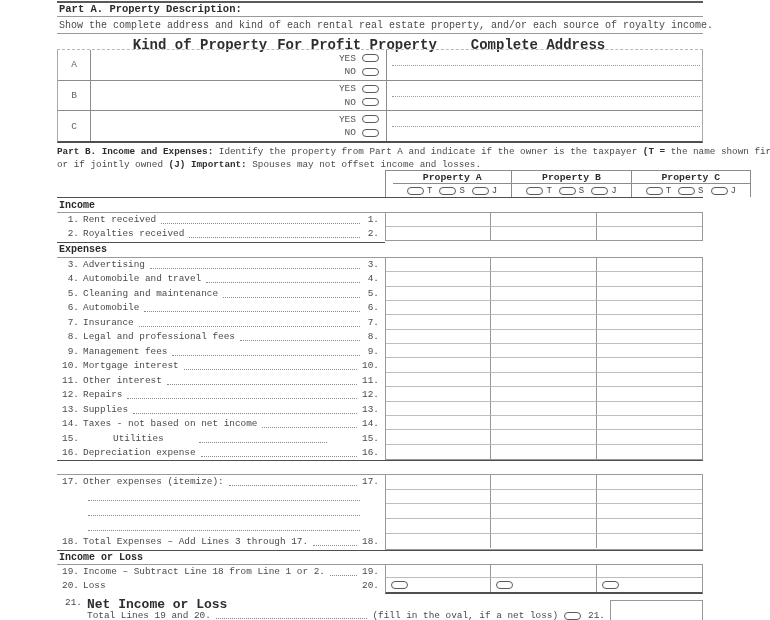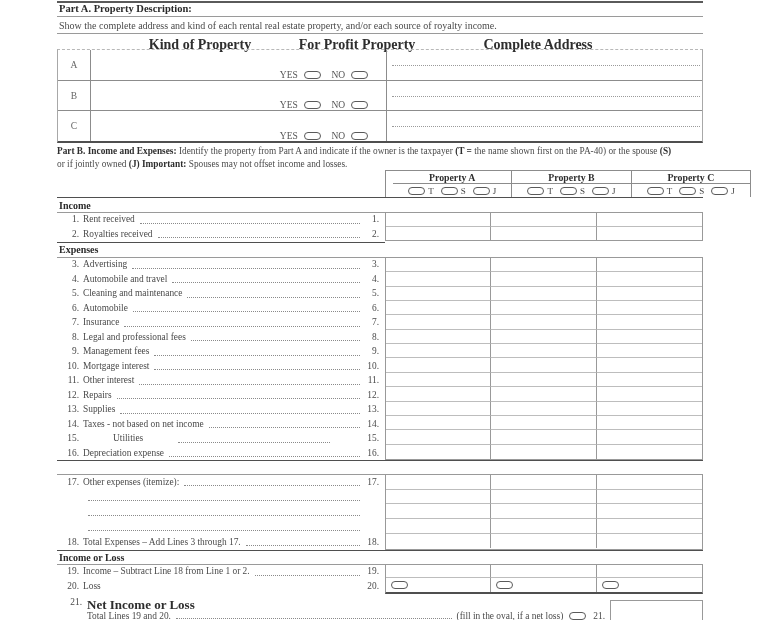--- a/index.html
+++ b/index.html
@@ -1,38 +1,38 @@
 <!DOCTYPE html>
 <html><head>
 <meta charset="utf-8">
 <style>
   html,body{margin:0;padding:0;background:#fff;}
   .page{position:relative;width:770px;height:620px;background:#fff;overflow:hidden;
-        font-family:Liberation Serif, serif;color:#4a4a4a;}
+        font-family:Liberation Mono, monospace;color:#4a4a4a;}
   .abs{position:absolute;}
   .b{font-weight:bold;color:#2e2e2e;}
   .hline{position:absolute;height:0;}
   
   #pa-topline{left:57px;top:1px;width:646px;border-top:2px solid #5a5a5a;}
   #pa-title{left:59px;top:3px;font-size:10.5px;font-weight:bold;color:#2a2a2a;}
   #pa-title-line{left:57px;top:16px;width:646px;border-top:1px solid #9a9a9a;}
   #pa-subtitle{left:59px;top:20px;font-size:10px;}
   #pa-sub-line{left:57px;top:33px;width:646px;border-top:1px solid #9a9a9a;}
   .pa-colheader{position:absolute;top:37px;transform:translateX(-50%);font-size:14px;font-weight:bold;color:#2e2e2e;white-space:nowrap;}
   #pa-table{left:57px;top:49px;width:646px;height:94px;box-sizing:border-box;
             border-top:1px dashed #b8b8b8;border-bottom:2px solid #4f4f4f;
             border-left:1px solid #a8a8a8;border-right:1px solid #a8a8a8;
             display:flex;flex-direction:column;}
   .pa-row{flex:1;display:flex;min-height:0;}
   .pa-row + .pa-row{border-top:1px solid #8c8c8c;}
   .pa-letter{width:32px;border-right:1px solid #8c8c8c;display:flex;align-items:center;justify-content:center;
              font-size:9.5px;color:#666;flex:none;}
   .pa-mid{width:295px;flex:none;border-right:1px solid #8c8c8c;display:flex;}
   .pa-kind{flex:1;}
-  .pa-profit{width:110px;flex:none;display:flex;justify-content:space-evenly;
+  .pa-profit{width:110px;flex:none;display:flex;flex-direction:column;justify-content:space-evenly;
              align-items:flex-end;padding-right:7px;}
   .pa-yn{display:flex;align-items:center;gap:6px;font-size:9.5px;color:#555;}
   .oval{width:17px;height:8px;border:1.5px solid #5a5a5a;border-radius:6px;background:#fff;display:inline-block;box-sizing:border-box;flex:none;}
   .pa-addr{flex:1;position:relative;}
   .pa-addr .dotline{position:absolute;left:5px;right:2px;top:50%;border-top:1px dotted #9a9a9a;}
   
   #pb-para{left:57px;top:145px;width:700px;font-size:9.3px;line-height:13px;}
   #pb-para .pline{white-space:nowrap;}
   
   #props{left:385px;top:170px;width:366px;height:27px;box-sizing:border-box;

